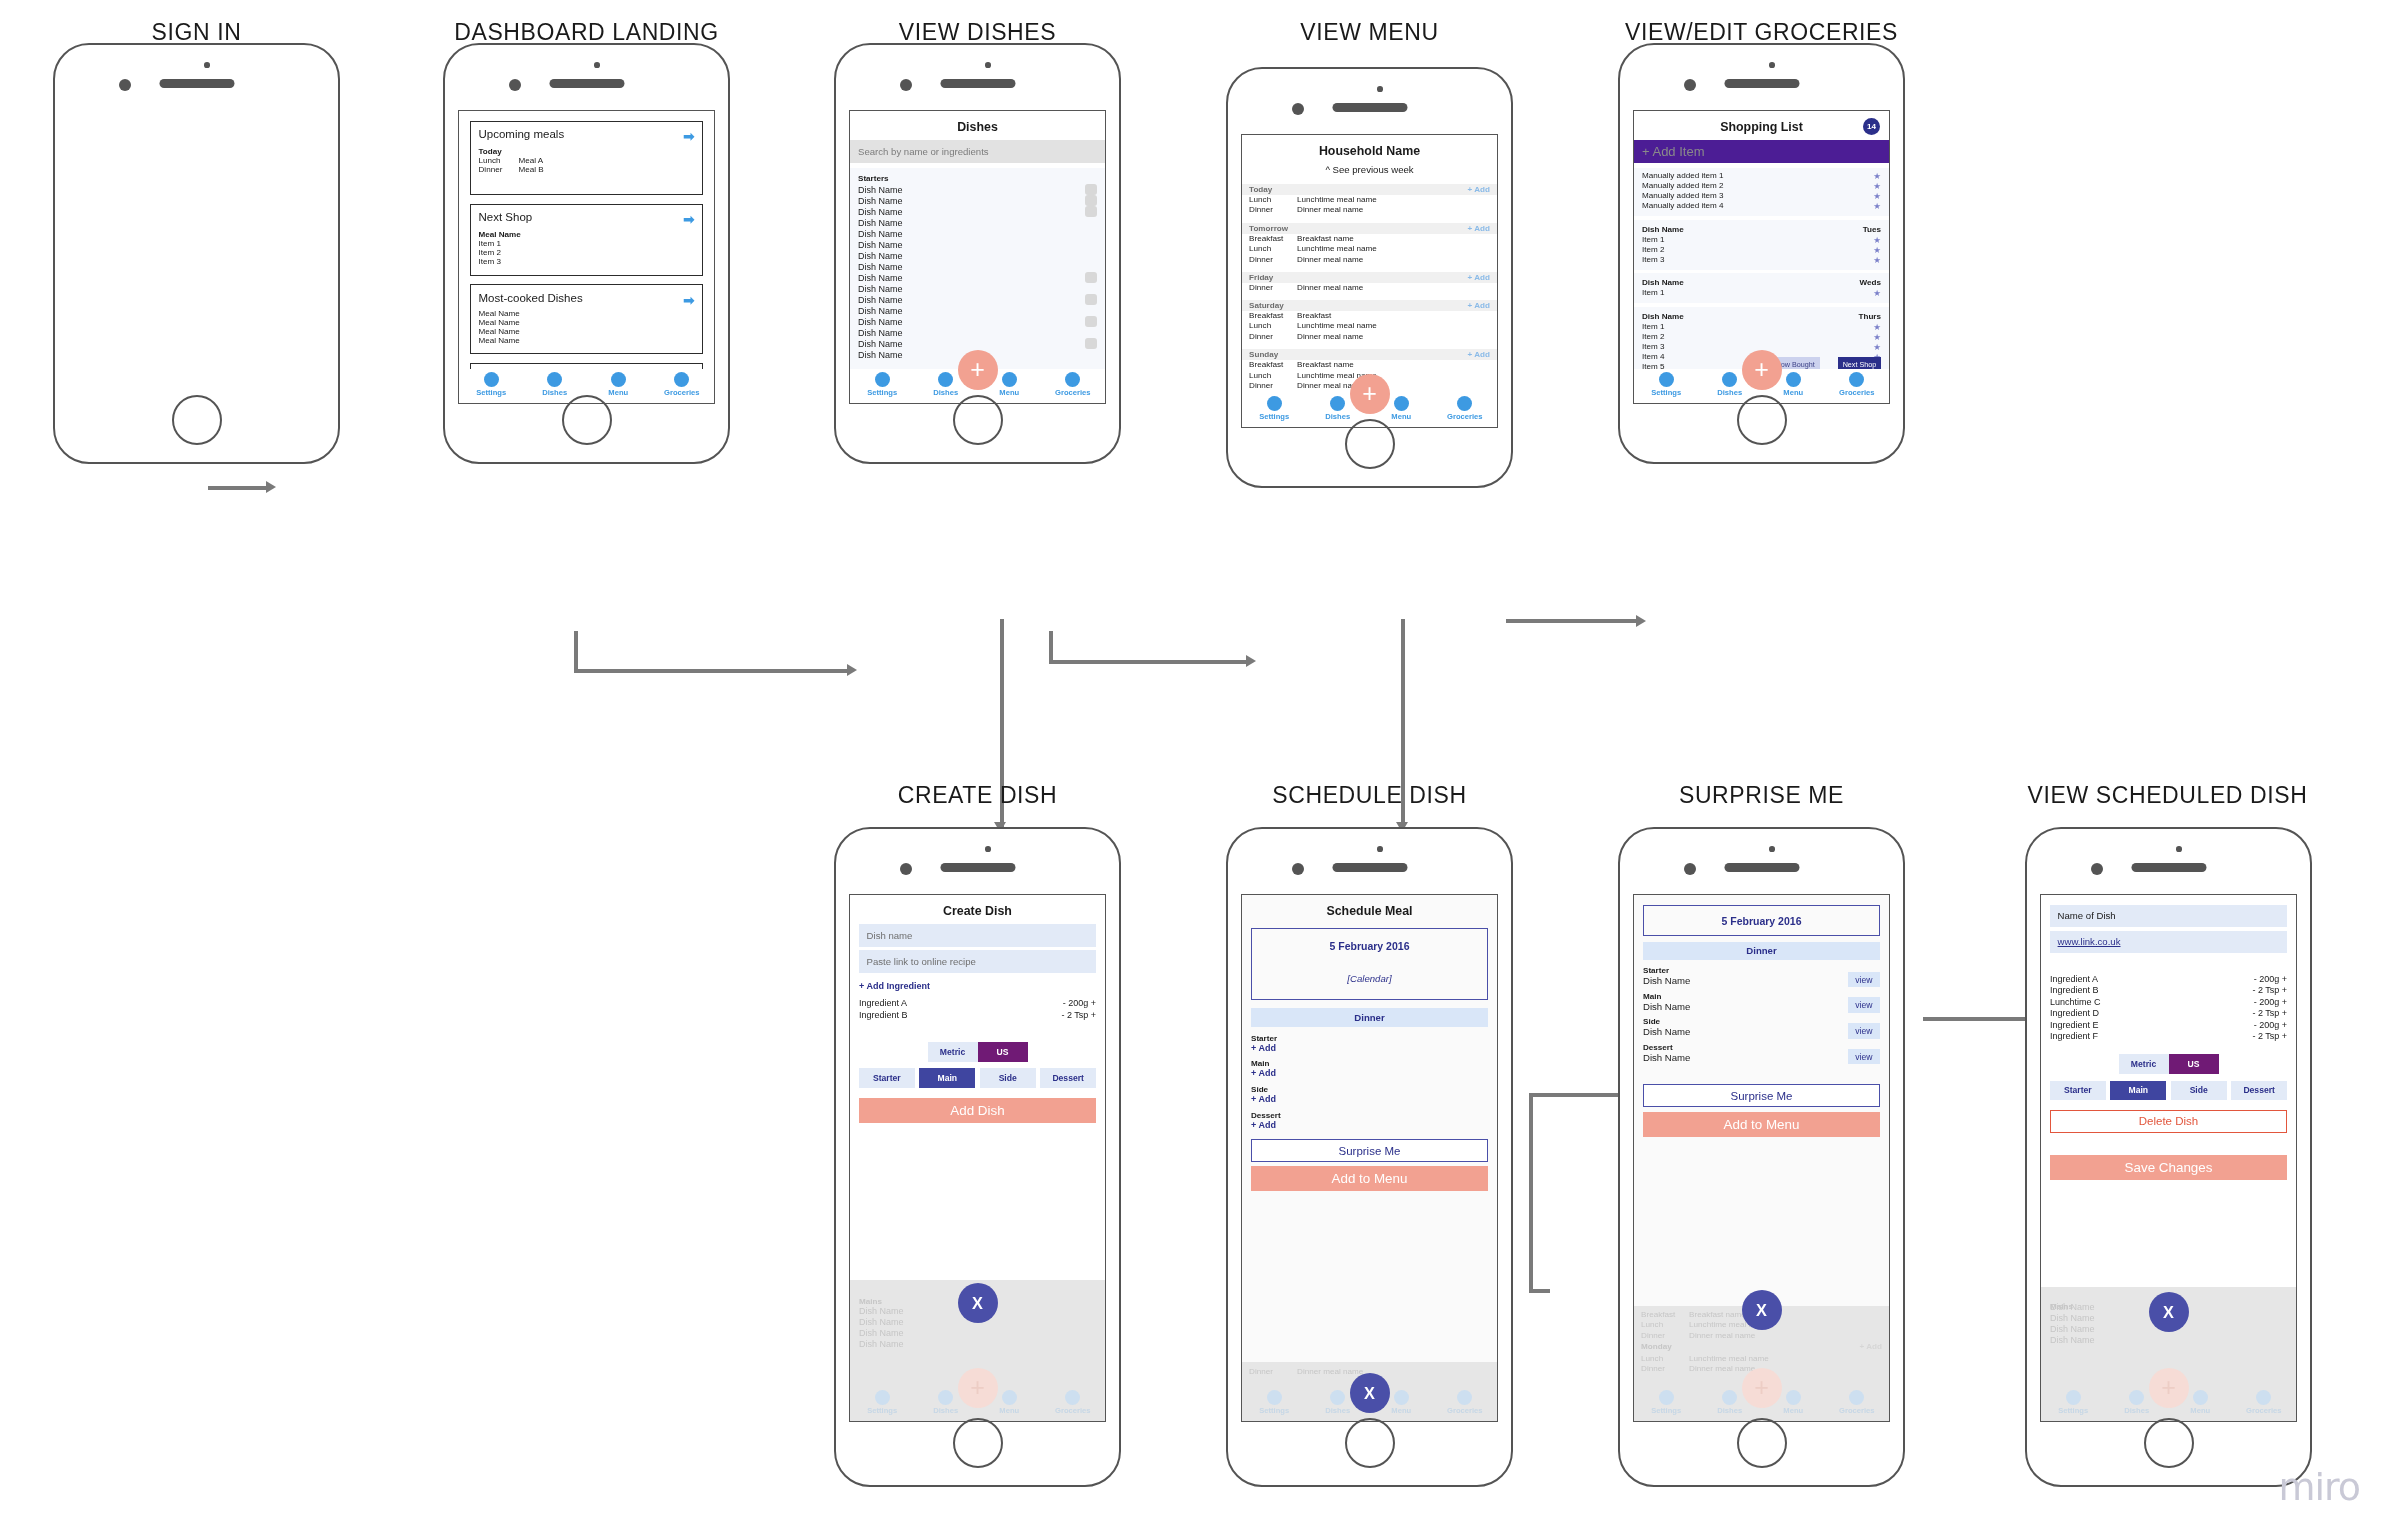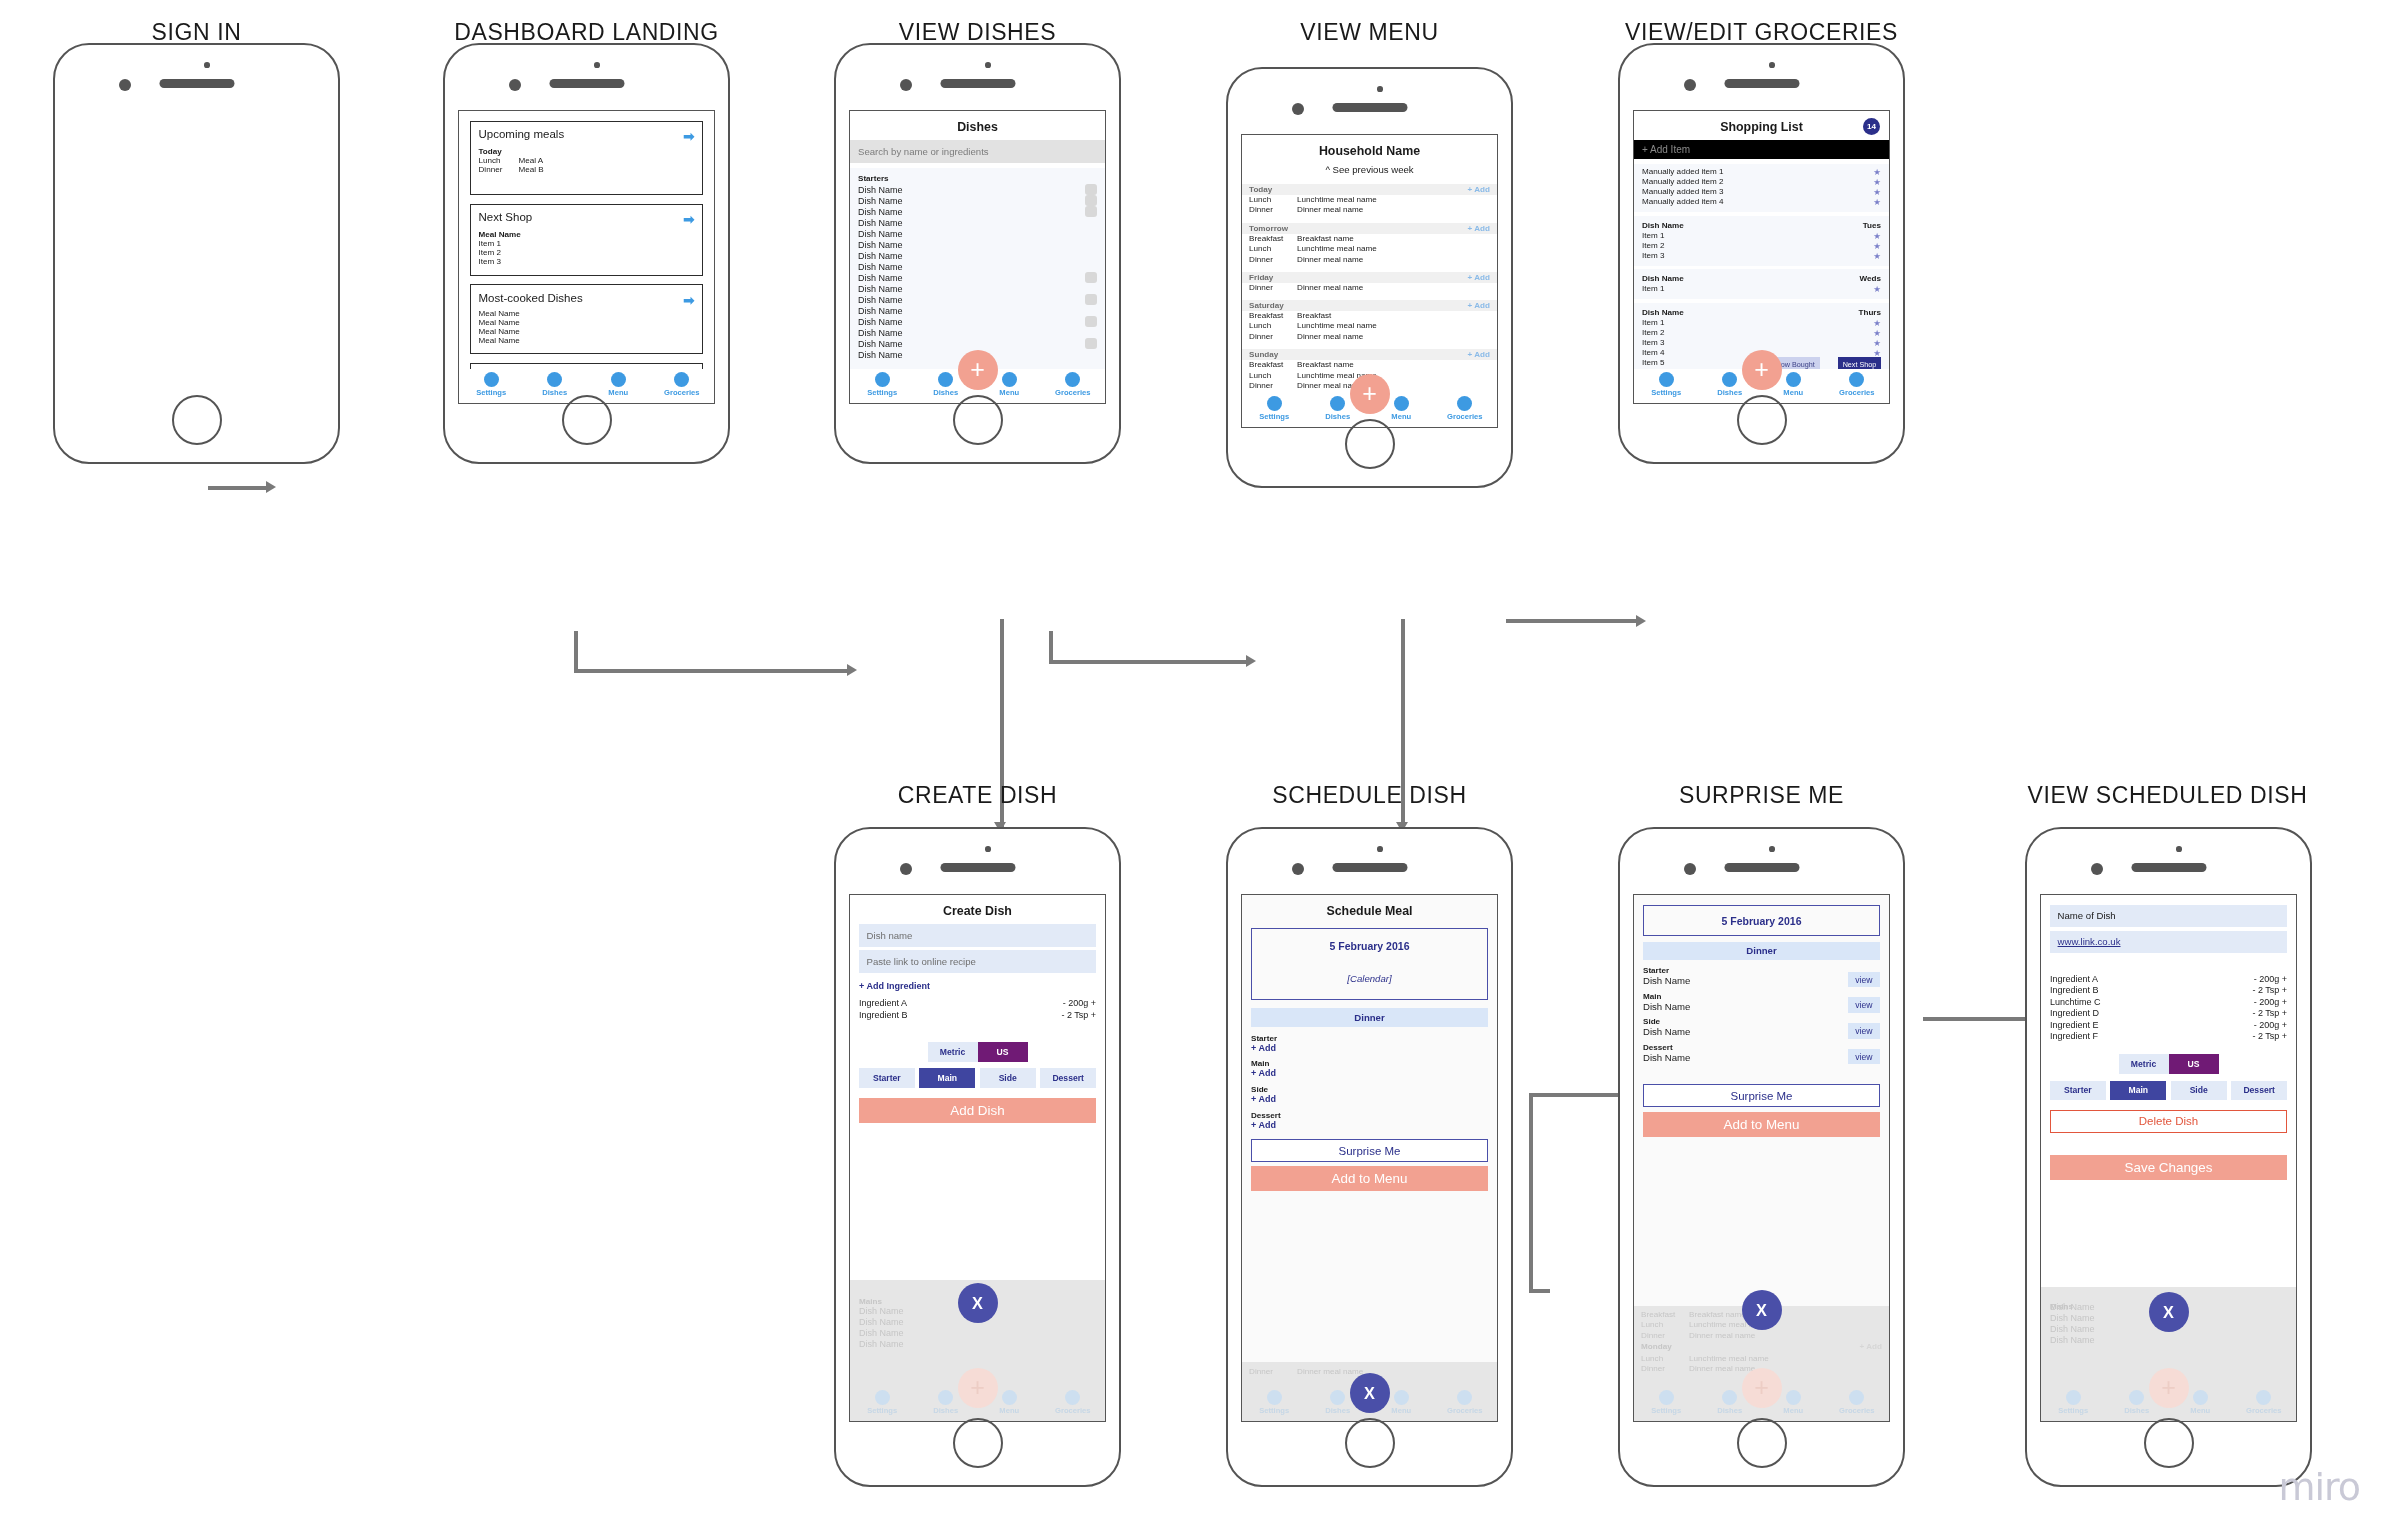--- a/index.html
+++ b/index.html
@@ -146,21 +146,21 @@
   .meal-row .k{ width:48px; }
   .day-gap{ height:6.7px; }
 
   
   .badge{
     position:absolute; right:8.6px; top:6.7px;
     width:17px;height:17px;border-radius:50%;
     background:#2b2f8a; color:#fff; font-size:8.1px; font-weight:bold;
     display:flex;align-items:center;justify-content:center;
   }
-  .addbar{ background:#000000; color:#8a8a8a; font-size:10px; padding:3.8px 7.6px;}
+  .addbar{ background:#4c1d95; color:#8a8a8a; font-size:13px; padding:3.8px 7.6px;}
   .gblock{ background:#f6f8fc; padding:3.8px 7.6px 4.8px; margin-bottom:3.8px;}
   .gitem{ display:flex; justify-content:space-between; font-size:8.1px; color:#1a1a1a; line-height:10px;}
   .gitem .star{ color:#7a7fc9; font-size:8.6px; line-height:10px;}
   .ghead{ display:flex; justify-content:space-between; font-size:8.1px; font-weight:bold; color:#1a1a1a; line-height:11px;}
   .btn-grey{
     position:absolute; font-size:7.2px; padding:2.9px 4.8px;
     background:#ccd2ee; color:#3a3f85;
   }
   .btn-navy{
     position:absolute; font-size:7.2px; padding:2.9px 4.8px;

